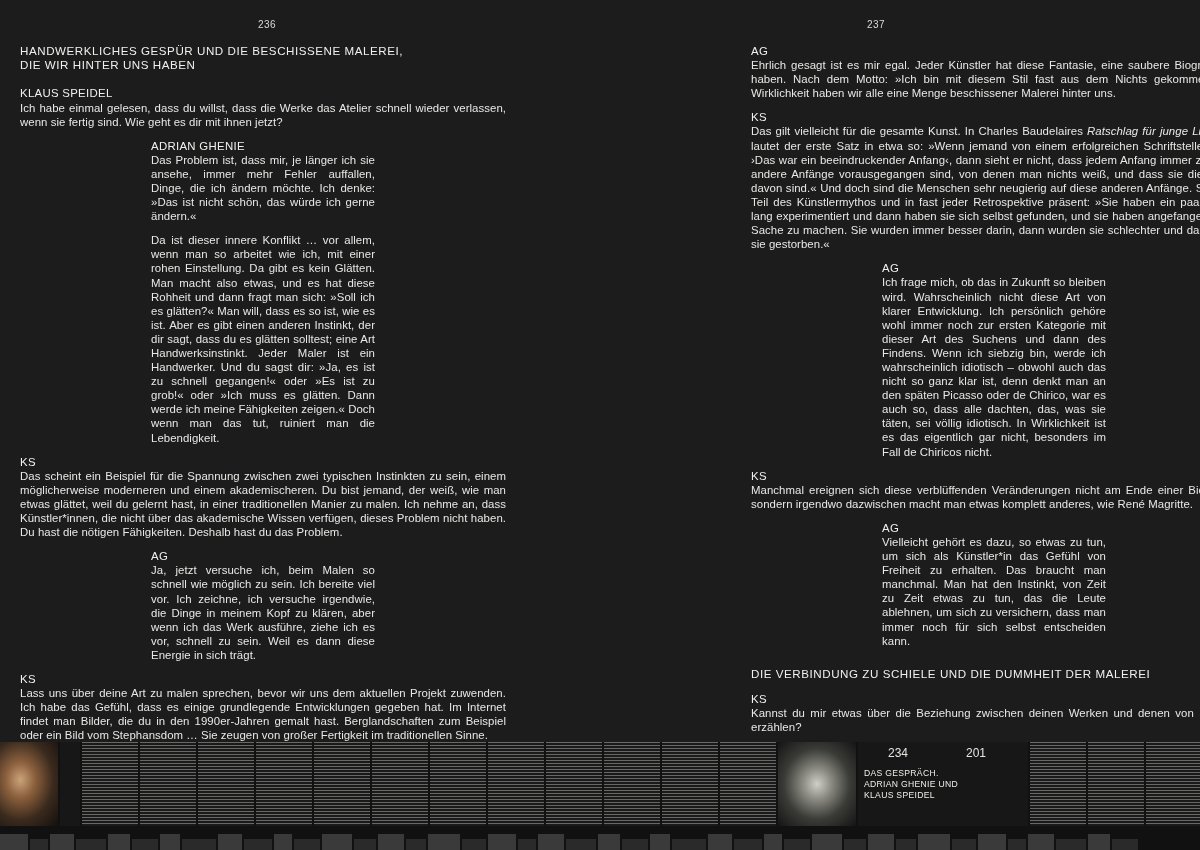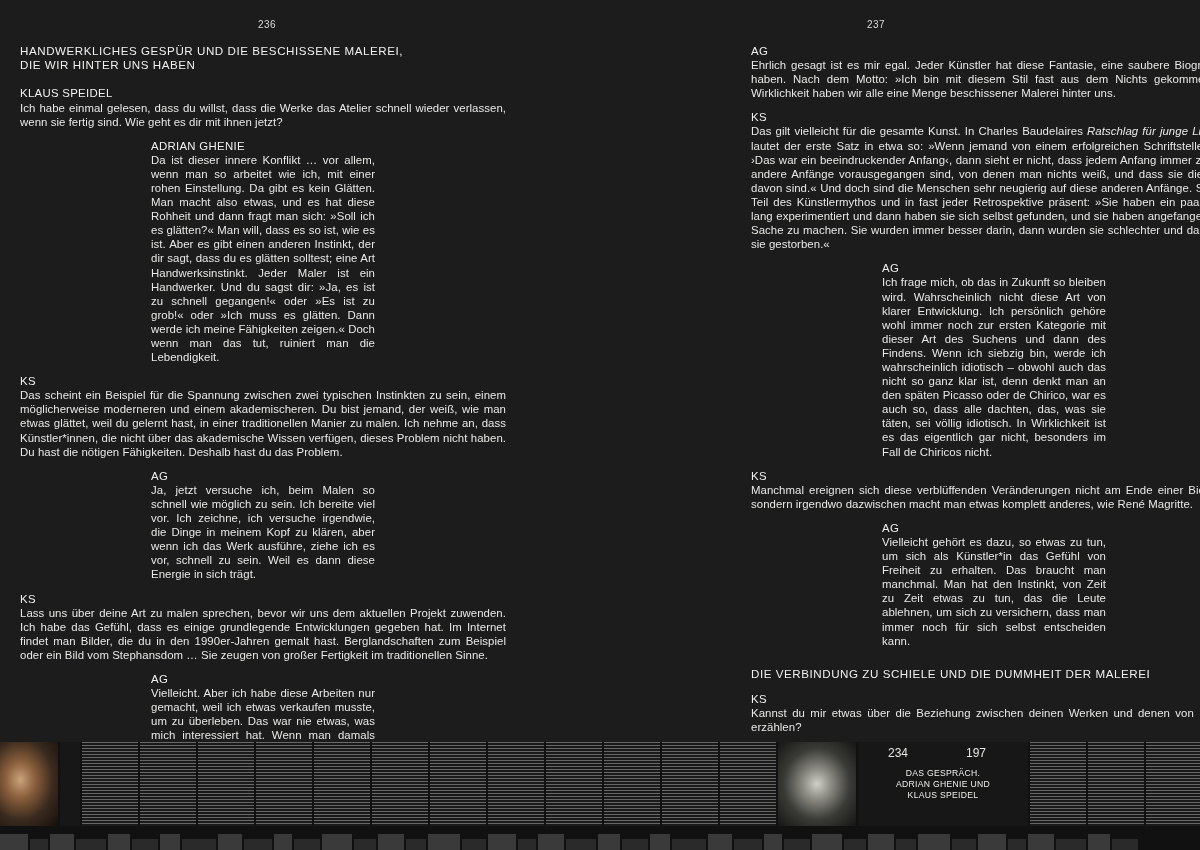--- a/index.html
+++ b/index.html
@@ -125,21 +125,21 @@
   .thumb.img-b {
     background: radial-gradient(ellipse at 50% 50%, #cfcfc8 0%, #8d8d85 25%, #3a3a36 60%, #141414 100%);
   }
   .thumb .caption {
     position: absolute;
     left: 6px;
     right: 6px;
     top: 18px;
     font-size: 8.6px;
     line-height: 11px;
-    text-align: center;
+    text-align: left;
     color: #eeeeea;
     letter-spacing: 0.3px;
   }
   .thumb .folio-mini {
     position: absolute;
     top: 4px;
     font-size: 12px;
     color: #e4e4e0;
   }
   .strip-ticks {
@@ -172,20 +172,21 @@
     <div class="chapter-title" style="white-space: pre-line;">HANDWERKLICHES GESPÜR UND DIE BESCHISSENE MALEREI,
 DIE WIR HINTER UNS HABEN</div>
 
     <div class="block">
       <p class="speaker">KLAUS SPEIDEL</p>
       <p class="para">Ich habe einmal gelesen, dass du willst, dass die Werke das Atelier schnell wieder verlassen, wenn sie fertig sind. Wie geht es dir mit ihnen jetzt?</p>
     </div>
 
     <div class="block">
       <p class="speaker indent">ADRIAN GHENIE</p>
+      <p class="para indent">Das Problem ist, dass mir, je länger ich sie ansehe, immer mehr Fehler auffallen, Dinge, die ich ändern möchte. Ich denke: »Das ist nicht schön, das würde ich gerne ändern.«</p>
       <p class="para indent">Da ist dieser innere Konflikt … vor allem, wenn man so arbeitet wie ich, mit einer rohen Einstellung. Da gibt es kein Glätten. Man macht also etwas, und es hat diese Rohheit und dann fragt man sich: »Soll ich es glätten?« Man will, dass es so ist, wie es ist. Aber es gibt einen anderen Instinkt, der dir sagt, dass du es glätten solltest; eine Art Handwerksinstinkt. Jeder Maler ist ein Handwerker. Und du sagst dir: »Ja, es ist zu schnell gegangen!« oder »Es ist zu grob!« oder »Ich muss es glätten. Dann werde ich meine Fähigkeiten zeigen.« Doch wenn man das tut, ruiniert man die Lebendigkeit.</p>
     </div>
 
     <div class="block">
       <p class="speaker">KS</p>
       <p class="para">Das scheint ein Beispiel für die Spannung zwischen zwei typischen Instinkten zu sein, einem möglicherweise moderneren und einem akademischeren. Du bist jemand, der weiß, wie man etwas glättet, weil du gelernt hast, in einer traditionellen Manier zu malen. Ich nehme an, dass Künstler*innen, die nicht über das akademische Wissen verfügen, dieses Problem nicht haben. Du hast die nötigen Fähigkeiten. Deshalb hast du das Problem.</p>
     </div>
 
     <div class="block">
       <p class="speaker indent">AG</p>
@@ -257,21 +258,21 @@
       <div class="thumb textpage" style="width:56px;"></div>
       <div class="thumb textpage" style="width:56px;"></div>
       <div class="thumb textpage" style="width:56px;"></div>
       <div class="thumb textpage" style="width:56px;"></div>
       <div class="thumb textpage" style="width:56px;"></div>
       <div class="thumb textpage" style="width:56px;"></div>
       <div class="thumb textpage" style="width:56px;"></div>
       <div class="thumb img-b" style="width:78px;"></div>
       <div class="thumb dark" style="width:170px;">
         <div class="folio-mini" style="left:30px;">234</div>
-        <div class="folio-mini" style="left:108px;">197</div>
+        <div class="folio-mini" style="left:108px;">201</div>
         <div class="caption" style="top:26px; white-space: pre-line;">DAS GESPRÄCH.
 ADRIAN GHENIE UND
 KLAUS SPEIDEL</div>
       </div>
       <div class="thumb textpage" style="width:56px;"></div>
       <div class="thumb textpage" style="width:56px;"></div>
       <div class="thumb textpage" style="width:56px;"></div>
 
     </div>
     <div class="strip-ticks">

